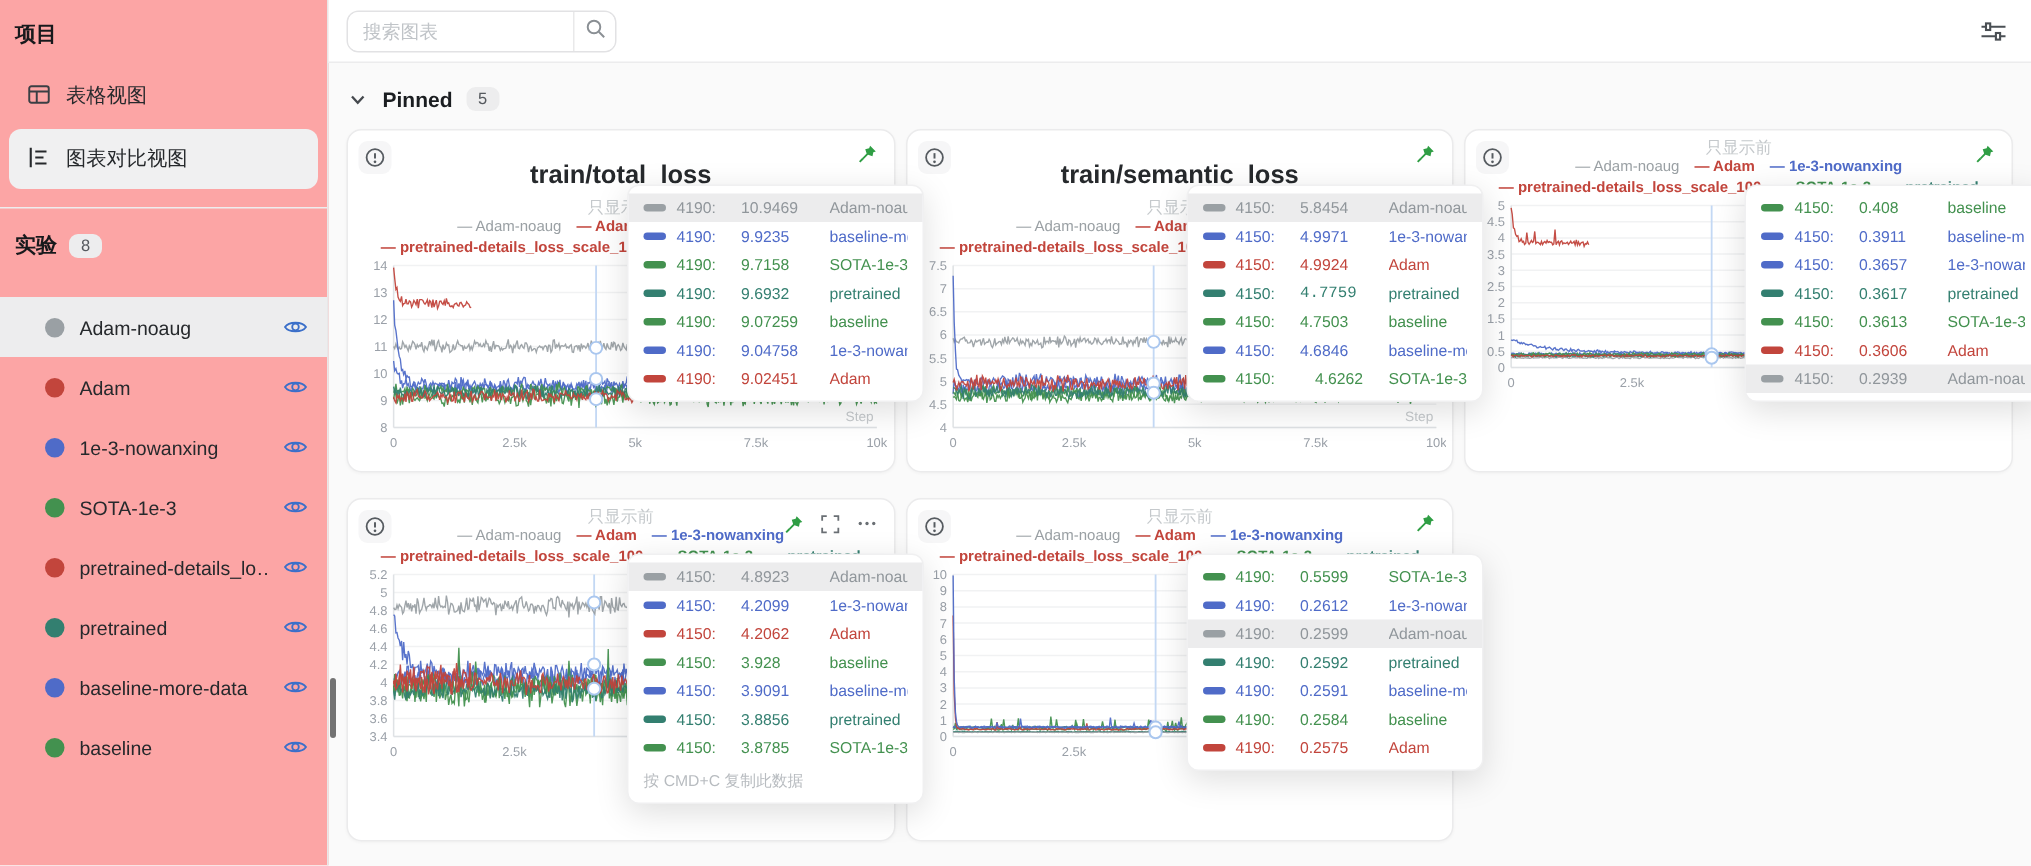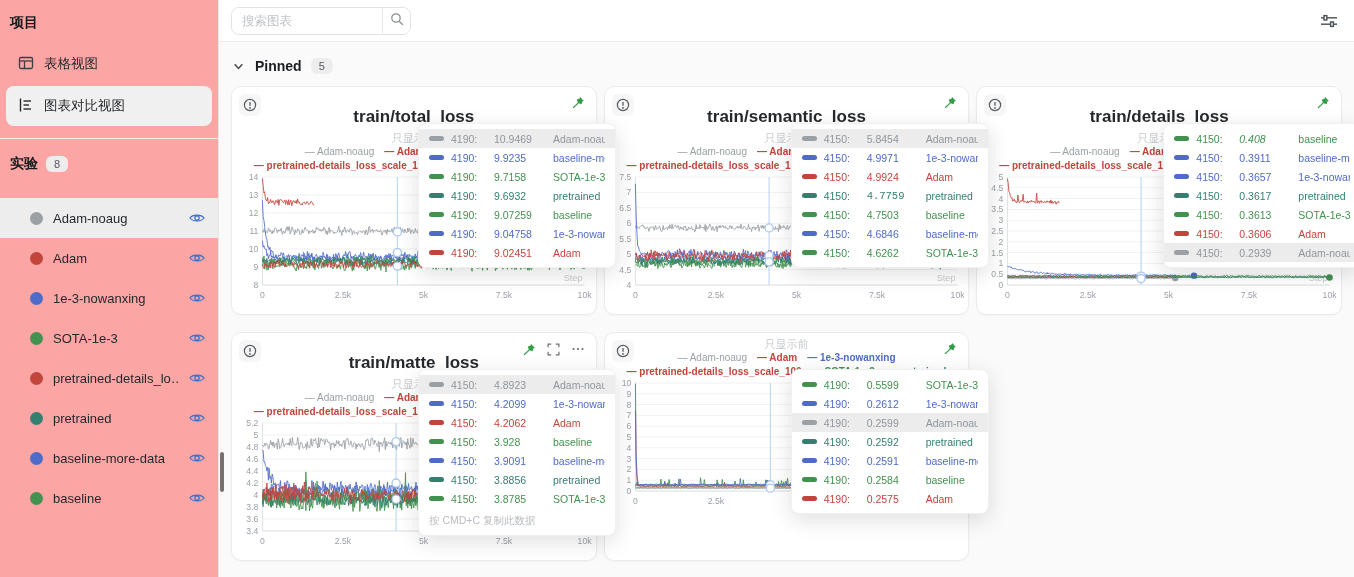--- a/index.html
+++ b/index.html
@@ -459,21 +459,21 @@
   <div class="t-row">
     <span class="t-pill" style="background: rgb(79, 107, 200);"></span>
     <span class="t-step" style="color: rgb(79, 107, 200);">4150:</span>
     <span class="t-val" style="color: rgb(79, 107, 200);">4.6846</span>
     <span class="t-name" style="color: rgb(79, 107, 200);">baseline-more-data</span>
   </div>
 
   <div class="t-row">
     <span class="t-pill" style="background: rgb(67, 145, 79);"></span>
     <span class="t-step" style="color: rgb(67, 145, 79);">4150:</span>
-    <span class="t-val" style="color: rgb(67, 145, 79);">4.6262</span>
+    <span class="t-val" style="color: rgb(67, 145, 79); text-align: center;">4.6262</span>
     <span class="t-name" style="color: rgb(67, 145, 79);">SOTA-1e-3</span>
   </div>
 </div>
 
     </div>
   </div>
 
   <div class="chart-card">
     <button class="icon-btn info-btn">
       <svg width="14" height="14" viewBox="0 0 14 14">
@@ -484,21 +484,20 @@
     </button>
     <div class="card-actions">
       <button class="icon-btn pin-btn">
         <svg width="13" height="13" viewBox="0 0 14 14">
           <path d="M8.7 1.2 12.8 5.3 11 6l-.6 2.8-3.2-1L4 11l-.9-.9 3.1-3.2-1-3.2L8 3z" fill="#2f9e44"></path>
           <line x1="3.6" y1="10.4" x2="1.2" y2="12.8" stroke="#2f9e44" stroke-width="1.4"></line>
         </svg>
       </button>
 
     </div>
-    <div class="card-title">train/details_loss</div>
     <div class="card-subtitle">只显示前</div>
     <div class="legend">
               <div><span class="legend-item gray" style="color: rgb(154, 160, 164);">— Adam-noaug</span><span class="legend-item" style="color: rgb(194, 69, 60);">— Adam</span><span class="legend-item" style="color: rgb(79, 107, 200);">— 1e-3-nowanxing</span></div>
               <div><span class="legend-item" style="color: rgb(194, 69, 60);">— pretrained-details_loss_scale_100</span><span class="legend-item" style="color: rgb(67, 145, 79);">— SOTA-1e-3</span><span class="legend-item" style="color: rgb(51, 127, 112);">— pretrained</span></div>
             </div>
     <svg class="plot" viewBox="0 0 350 132" preserveAspectRatio="none">
               <line x1="26" y1="4" x2="343" y2="4" stroke="#f1f2f3" stroke-width="1"></line>
               <text x="22" y="7" text-anchor="end" font-size="8.5" fill="#9aa0a8">5</text>
               <line x1="26" y1="14.799999999999997" x2="343" y2="14.799999999999997" stroke="#f1f2f3" stroke-width="1"></line>
               <text x="22" y="17.799999999999997" text-anchor="end" font-size="8.5" fill="#9aa0a8">4.5</text>
@@ -541,21 +540,21 @@
               <polyline points="26.0,103.5 26.7,104.2 27.5,104.7 28.2,104.3 28.9,104.9 29.7,103.6 30.4,104.6 31.2,104.1 31.9,104.2 32.6,104.3 33.4,104.2 34.1,104.1 34.8,104.2 35.6,103.4 36.3,103.8 37.1,104.5 37.8,103.7 38.5,103.8 39.3,104.8 40.0,104.5 40.7,104.7 41.5,103.9 42.2,104.1 43.0,104.7 43.7,104.4 44.4,104.2 45.2,104.3 45.9,104.2 46.6,103.7 47.4,103.7 48.1,104.5 48.9,104.1 49.6,104.1 50.3,104.1 51.1,104.5 51.8,104.2 52.5,104.0 53.3,104.0 54.0,104.6 54.8,104.1 55.5,105.0 56.2,103.8 57.0,103.5 57.7,104.1 58.4,104.5 59.2,104.6 59.9,104.3 60.6,104.1 61.4,104.1 62.1,104.3 62.9,104.8 63.6,104.1 64.3,104.7 65.1,104.3 65.8,104.0 66.5,104.6 67.3,104.3 68.0,104.6 68.8,103.8 69.5,104.1 70.2,104.2 71.0,104.3 71.7,103.9 72.4,103.8 73.2,104.0 73.9,104.0 74.7,104.4 75.4,103.9 76.1,104.9 76.9,104.5 77.6,104.1 78.3,104.1 79.1,104.4 79.8,105.0 80.6,104.3 81.3,103.9 82.0,104.2 82.8,103.9 83.5,104.0 84.2,103.7 85.0,103.7 85.7,104.0 86.5,104.8 87.2,104.3 87.9,103.9 88.7,103.5 89.4,103.6 90.1,104.2 90.9,104.2 91.6,103.8 92.3,103.9 93.1,103.9 93.8,104.3 94.6,104.2 95.3,104.6 96.0,104.3 96.8,103.9 97.5,104.8 98.2,103.6 99.0,104.2 99.7,104.1 100.5,104.2 101.2,104.2 101.9,104.4 102.7,104.7 103.4,104.3 104.1,104.8 104.9,104.3 105.6,104.0 106.4,104.3 107.1,104.3 107.8,103.6 108.6,104.3 109.3,104.9 110.0,103.9 110.8,104.4 111.5,104.8 112.3,104.6 113.0,104.4 113.7,103.9 114.5,104.1 115.2,104.6 115.9,104.2 116.7,103.8 117.4,105.1 118.2,104.0 118.9,104.7 119.6,103.8 120.4,104.0 121.1,104.2 121.8,104.1 122.6,104.3 123.3,103.8 124.0,104.1 124.8,104.5 125.5,104.8 126.3,103.9 127.0,104.4 127.7,104.6 128.5,104.1 129.2,104.3 129.9,103.9 130.7,104.4 131.4,104.4 132.2,103.9 132.9,104.1 133.6,104.1 134.4,104.2 135.1,104.7 135.8,104.7 136.6,104.4 137.3,104.4 138.1,103.5 138.8,104.2 139.5,103.8 140.3,103.6 141.0,104.4 141.7,104.1 142.5,104.1 143.2,104.4 144.0,104.9 144.7,103.5 145.4,104.7 146.2,105.0 146.9,104.4 147.6,104.2 148.4,103.9 149.1,104.4 149.9,103.5 150.6,104.5 151.3,103.9 152.1,104.6 152.8,104.2 153.5,104.1 154.3,104.8 155.0,104.6 155.7,104.5 156.5,104.5 157.2,104.8 158.0,104.3 158.7,104.2 159.4,103.9 160.2,104.3 160.9,103.9 161.6,104.5 162.4,103.8 163.1,103.9 163.9,104.4 164.6,104.4 165.3,104.5 166.1,104.7 166.8,103.9 167.5,104.5 168.3,104.1 169.0,104.2 169.8,103.9 170.5,104.1 171.2,103.8 172.0,104.1 172.7,103.7 173.4,104.7 174.2,103.7 174.9,104.4 175.7,103.7 176.4,104.1 177.1,104.0 177.9,104.2 178.6,104.1 179.3,104.5 180.1,104.6 180.8,104.7 181.6,104.7 182.3,104.2 183.0,104.6 183.8,104.3 184.5,103.6 185.2,103.6 186.0,103.9 186.7,103.9 187.4,103.8 188.2,104.0 188.9,104.0 189.7,103.9 190.4,104.0 191.1,104.4 191.9,104.4 192.6,104.1 193.3,104.2 194.1,103.6 194.8,104.6 195.6,104.4 196.3,104.7 197.0,104.1 197.8,104.7 198.5,104.3 199.2,104.2 200.0,104.1 200.7,103.8 201.5,104.2 202.2,104.7 202.9,104.4 203.7,104.3 204.4,104.1 205.1,104.1 205.9,104.0 206.6,103.8 207.4,103.7 208.1,104.7 208.8,104.3 209.6,104.1 210.3,103.8 211.0,104.1 211.8,104.7 212.5,104.7 213.3,104.4 214.0,104.3 214.7,104.3 215.5,104.4 216.2,104.0 216.9,104.0 217.7,103.7 218.4,104.0 219.1,104.5 219.9,104.6 220.6,104.6 221.4,104.8 222.1,103.5 222.8,104.2 223.6,104.5 224.3,103.9 225.0,103.9 225.8,103.9 226.5,104.2 227.3,104.3 228.0,104.2 228.7,104.6 229.5,104.2 230.2,104.4 230.9,104.2 231.7,104.0 232.4,104.6 233.2,104.9 233.9,103.6 234.6,104.1 235.4,104.2 236.1,103.8 236.8,104.2 237.6,103.9 238.3,104.0 239.1,104.2 239.8,104.6 240.5,104.1 241.3,104.5 242.0,104.7 242.7,104.2 243.5,104.9 244.2,104.3 245.0,104.7 245.7,104.6 246.4,104.6 247.2,103.8 247.9,104.3 248.6,104.1 249.4,104.0 250.1,104.0 250.8,104.5 251.6,104.3 252.3,104.4 253.1,104.3 253.8,103.5 254.5,103.7 255.3,104.4 256.0,104.3 256.7,104.4 257.5,103.5 258.2,103.8 259.0,103.8 259.7,104.2 260.4,104.2 261.2,103.6 261.9,103.7 262.6,104.0 263.4,105.0 264.1,104.2 264.9,104.2 265.6,104.4 266.3,104.1 267.1,104.3 267.8,104.0 268.5,103.9 269.3,104.1 270.0,104.2 270.8,104.0 271.5,104.2 272.2,104.4 273.0,104.2 273.7,104.7 274.4,104.2 275.2,104.5 275.9,104.1 276.7,104.1 277.4,103.8 278.1,103.7 278.9,103.9 279.6,104.7 280.3,104.5 281.1,104.3 281.8,104.4 282.5,104.3 283.3,104.7 284.0,104.7 284.8,104.2 285.5,104.3 286.2,105.0 287.0,104.7 287.7,104.7 288.4,104.5 289.2,103.9 289.9,104.6 290.7,104.6 291.4,104.7 292.1,103.9 292.9,103.5 293.6,104.3 294.3,103.8 295.1,104.6 295.8,104.3 296.6,103.9 297.3,103.9 298.0,103.9 298.8,104.6 299.5,104.3 300.2,104.0 301.0,104.2 301.7,103.9 302.5,104.1 303.2,103.9 303.9,104.0 304.7,103.9 305.4,104.3 306.1,104.4 306.9,104.5 307.6,104.7 308.4,104.7 309.1,104.5 309.8,103.6 310.6,104.4 311.3,104.4 312.0,104.2 312.8,104.0 313.5,103.9 314.2,104.1 315.0,104.4 315.7,104.6 316.5,104.0 317.2,104.2 317.9,104.1 318.7,104.2 319.4,104.3 320.1,104.3 320.9,104.8 321.6,104.0 322.4,104.6 323.1,104.0 323.8,104.5 324.6,104.1 325.3,104.0 326.0,104.1 326.8,104.0 327.5,104.3 328.3,104.3 329.0,104.3 329.7,104.4 330.5,104.2 331.2,104.1 331.9,104.8 332.7,104.5 333.4,103.8 334.2,104.6 334.9,103.7 335.6,104.8 336.4,104.3 337.1,104.5 337.8,103.7 338.6,104.3 339.3,104.4 340.1,104.9 340.8,103.9 341.5,104.1 342.3,104.3 343.0,104.3 " fill="none" stroke="#337f70" stroke-width="0.9" opacity="0.95"></polyline>
               <polyline points="26.0,104.2 26.7,103.9 27.5,104.8 28.2,103.9 28.9,103.9 29.7,104.0 30.4,104.2 31.2,104.4 31.9,104.6 32.6,103.6 33.4,104.3 34.1,104.2 34.8,104.4 35.6,104.0 36.3,103.9 37.1,104.1 37.8,104.1 38.5,104.3 39.3,104.7 40.0,104.8 40.7,103.7 41.5,104.1 42.2,104.5 43.0,104.3 43.7,103.9 44.4,104.2 45.2,104.3 45.9,104.2 46.6,103.9 47.4,104.4 48.1,104.0 48.9,103.8 49.6,103.9 50.3,103.9 51.1,104.6 51.8,104.3 52.5,104.2 53.3,104.6 54.0,104.6 54.8,103.8 55.5,103.7 56.2,104.0 57.0,104.3 57.7,104.2 58.4,104.5 59.2,104.1 59.9,104.8 60.6,103.8 61.4,104.6 62.1,104.1 62.9,104.2 63.6,103.8 64.3,104.7 65.1,104.0 65.8,103.6 66.5,103.5 67.3,103.8 68.0,103.4 68.8,104.3 69.5,104.5 70.2,104.6 71.0,104.5 71.7,103.8 72.4,104.9 73.2,104.0 73.9,103.9 74.7,104.2 75.4,104.0 76.1,104.5 76.9,104.6 77.6,103.8 78.3,104.5 79.1,103.8 79.8,103.8 80.6,104.4 81.3,104.6 82.0,103.9 82.8,104.4 83.5,104.5 84.2,104.4 85.0,103.8 85.7,104.1 86.5,104.0 87.2,103.5 87.9,103.8 88.7,104.4 89.4,104.0 90.1,103.5 90.9,104.3 91.6,103.7 92.3,103.8 93.1,104.6 93.8,104.5 94.6,104.0 95.3,104.3 96.0,104.3 96.8,104.4 97.5,104.4 98.2,104.8 99.0,103.8 99.7,104.2 100.5,104.2 101.2,104.8 101.9,103.4 102.7,104.6 103.4,104.3 104.1,104.4 104.9,103.9 105.6,104.2 106.4,104.4 107.1,104.0 107.8,103.8 108.6,103.9 109.3,104.1 110.0,103.6 110.8,104.0 111.5,103.6 112.3,104.7 113.0,104.6 113.7,103.6 114.5,103.9 115.2,105.0 115.9,104.7 116.7,104.5 117.4,104.3 118.2,104.3 118.9,104.6 119.6,104.2 120.4,104.4 121.1,104.6 121.8,104.1 122.6,104.2 123.3,104.3 124.0,104.9 124.8,104.5 125.5,103.8 126.3,104.9 127.0,104.4 127.7,104.0 128.5,104.2 129.2,104.4 129.9,103.5 130.7,103.9 131.4,104.4 132.2,103.9 132.9,104.1 133.6,103.6 134.4,104.2 135.1,104.6 135.8,104.2 136.6,103.7 137.3,104.0 138.1,104.3 138.8,104.2 139.5,104.2 140.3,104.0 141.0,103.8 141.7,104.4 142.5,104.5 143.2,104.4 144.0,104.2 144.7,104.1 145.4,104.7 146.2,103.8 146.9,104.0 147.6,103.9 148.4,104.7 149.1,104.3 149.9,104.3 150.6,104.6 151.3,104.2 152.1,104.1 152.8,104.0 153.5,104.1 154.3,104.8 155.0,104.6 155.7,104.2 156.5,104.0 157.2,104.4 158.0,104.0 158.7,104.3 159.4,104.0 160.2,103.5 160.9,103.6 161.6,104.0 162.4,104.5 163.1,103.9 163.9,104.1 164.6,104.5 165.3,103.9 166.1,104.6 166.8,103.5 167.5,104.0 168.3,104.1 169.0,104.4 169.8,104.0 170.5,103.5 171.2,104.2 172.0,104.3 172.7,103.8 173.4,104.2 174.2,103.9 174.9,104.6 175.7,103.7 176.4,104.0 177.1,104.6 177.9,104.0 178.6,103.8 179.3,103.6 180.1,103.6 180.8,104.1 181.6,104.2 182.3,103.9 183.0,104.5 183.8,103.7 184.5,103.7 185.2,104.1 186.0,104.4 186.7,104.2 187.4,104.4 " fill="none" stroke="#c2453c" stroke-width="0.9" opacity="0.95"></polyline>
               <circle cx="157.555" cy="103.144" r="4" fill="#fff" stroke="#aac7ef" stroke-width="1.3"></circle>
               <circle cx="157.555" cy="105.52" r="4" fill="#fff" stroke="#aac7ef" stroke-width="1.3"></circle>
             </svg>
     <div class="tooltip">
       <div class="t-rows">
   <div class="t-row">
     <span class="t-pill" style="background: rgb(67, 145, 79);"></span>
     <span class="t-step" style="color: rgb(67, 145, 79);">4150:</span>
-    <span class="t-val" style="color: rgb(67, 145, 79); font-style: italic;">0.408</span>
+    <span class="t-val" style="color: rgb(67, 145, 79);">0.408</span>
     <span class="t-name" style="color: rgb(67, 145, 79);">baseline</span>
   </div>
 
   <div class="t-row">
     <span class="t-pill" style="background: rgb(79, 107, 200);"></span>
     <span class="t-step" style="color: rgb(79, 107, 200);">4150:</span>
     <span class="t-val" style="color: rgb(79, 107, 200);">0.3911</span>
     <span class="t-name" style="color: rgb(79, 107, 200);">baseline-more-data</span>
   </div>
 
@@ -619,21 +618,20 @@
         </svg>
       </button>
       <button class="icon-btn more-btn">
         <svg width="14" height="14" viewBox="0 0 14 14" fill="#6a6f74">
           <circle cx="2.5" cy="7" r="1.1"></circle>
                   <circle cx="7" cy="7" r="1.1"></circle>
                   <circle cx="11.5" cy="7" r="1.1"></circle>
         </svg>
       </button>
     </div>
-    <div class="card-title">train/matte_loss</div>
     <div class="card-subtitle">只显示前</div>
     <div class="legend">
               <div><span class="legend-item gray" style="color: rgb(154, 160, 164);">— Adam-noaug</span><span class="legend-item" style="color: rgb(194, 69, 60);">— Adam</span><span class="legend-item" style="color: rgb(79, 107, 200);">— 1e-3-nowanxing</span></div>
               <div><span class="legend-item" style="color: rgb(194, 69, 60);">— pretrained-details_loss_scale_100</span><span class="legend-item" style="color: rgb(67, 145, 79);">— SOTA-1e-3</span><span class="legend-item" style="color: rgb(51, 127, 112);">— pretrained</span></div>
             </div>
     <svg class="plot" viewBox="0 0 350 132" preserveAspectRatio="none">
               <line x1="26" y1="4" x2="343" y2="4" stroke="#f1f2f3" stroke-width="1"></line>
               <text x="22" y="7" text-anchor="end" font-size="8.5" fill="#9aa0a8">5.2</text>
               <line x1="26" y1="16.000000000000007" x2="343" y2="16.000000000000007" stroke="#f1f2f3" stroke-width="1"></line>
               <text x="22" y="19.000000000000007" text-anchor="end" font-size="8.5" fill="#9aa0a8">5</text>

